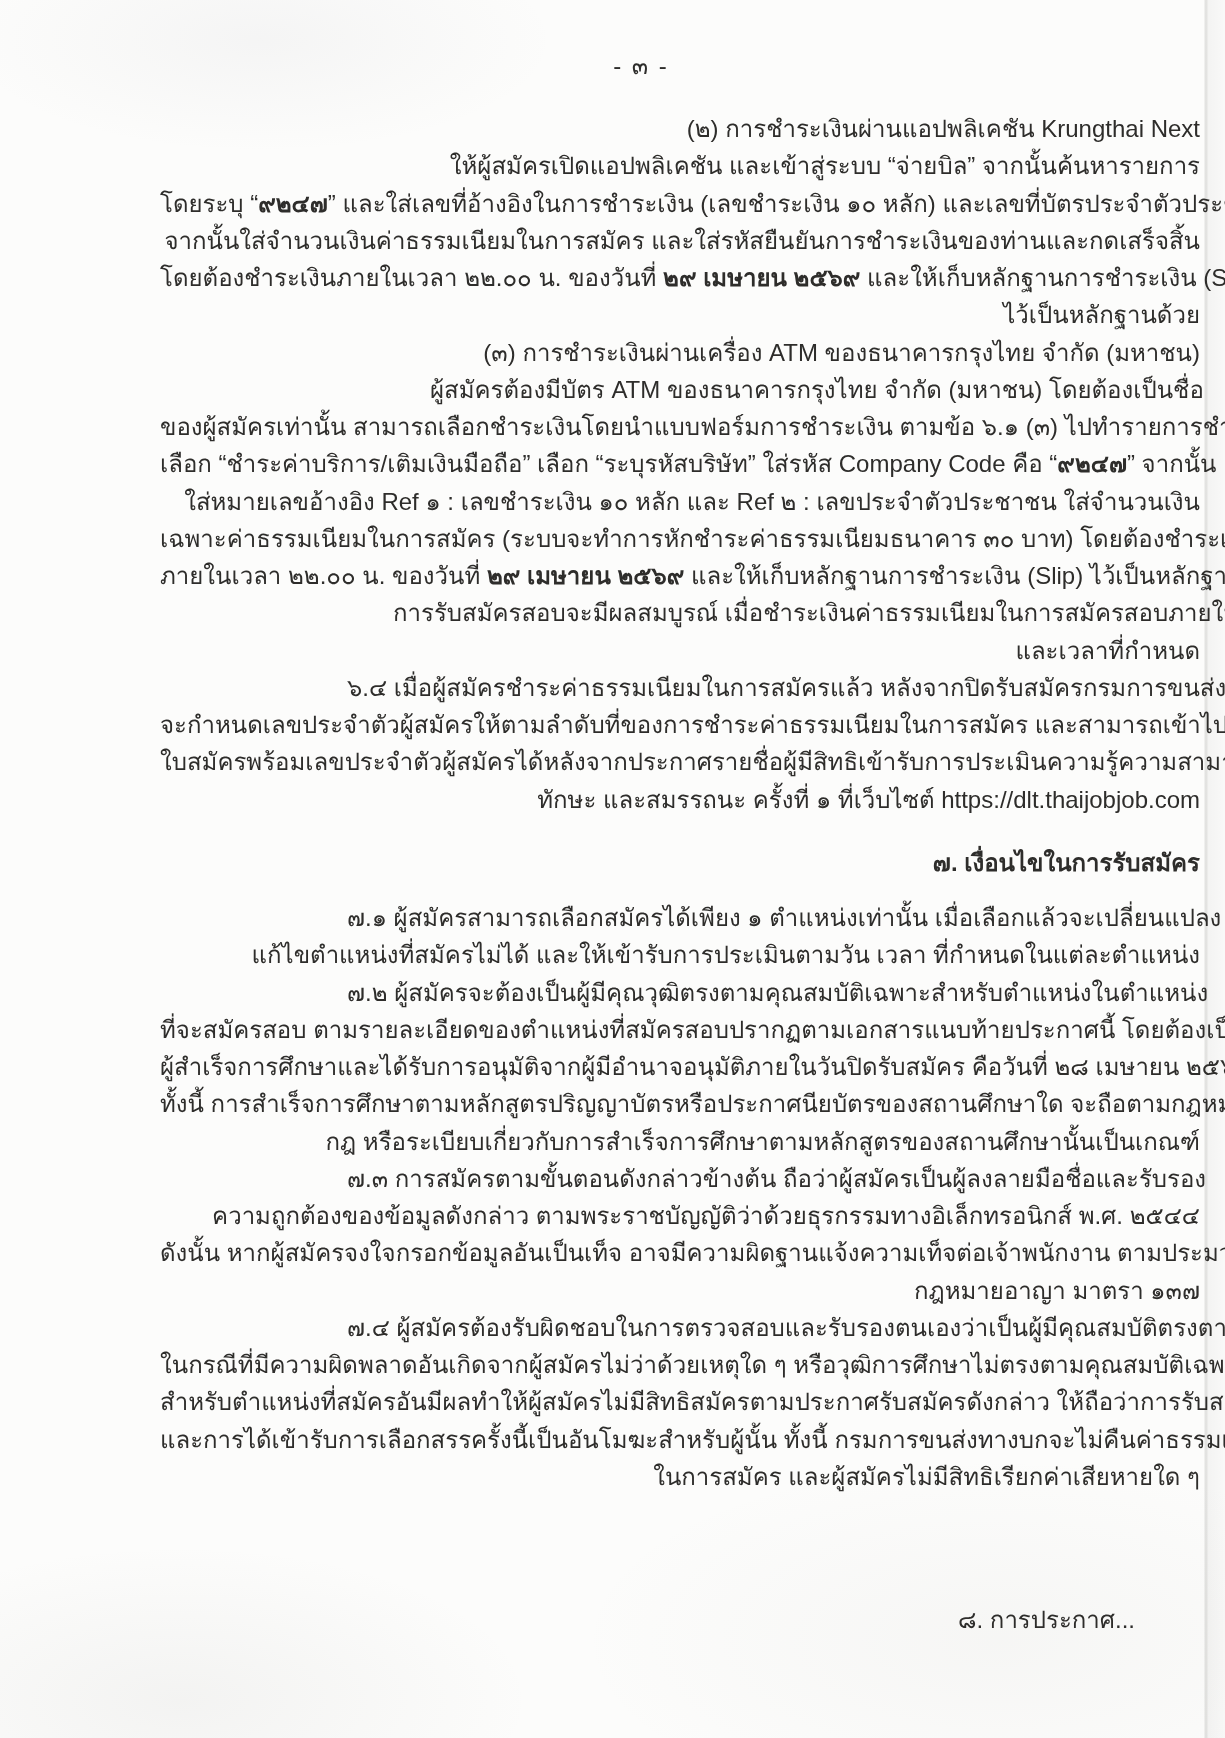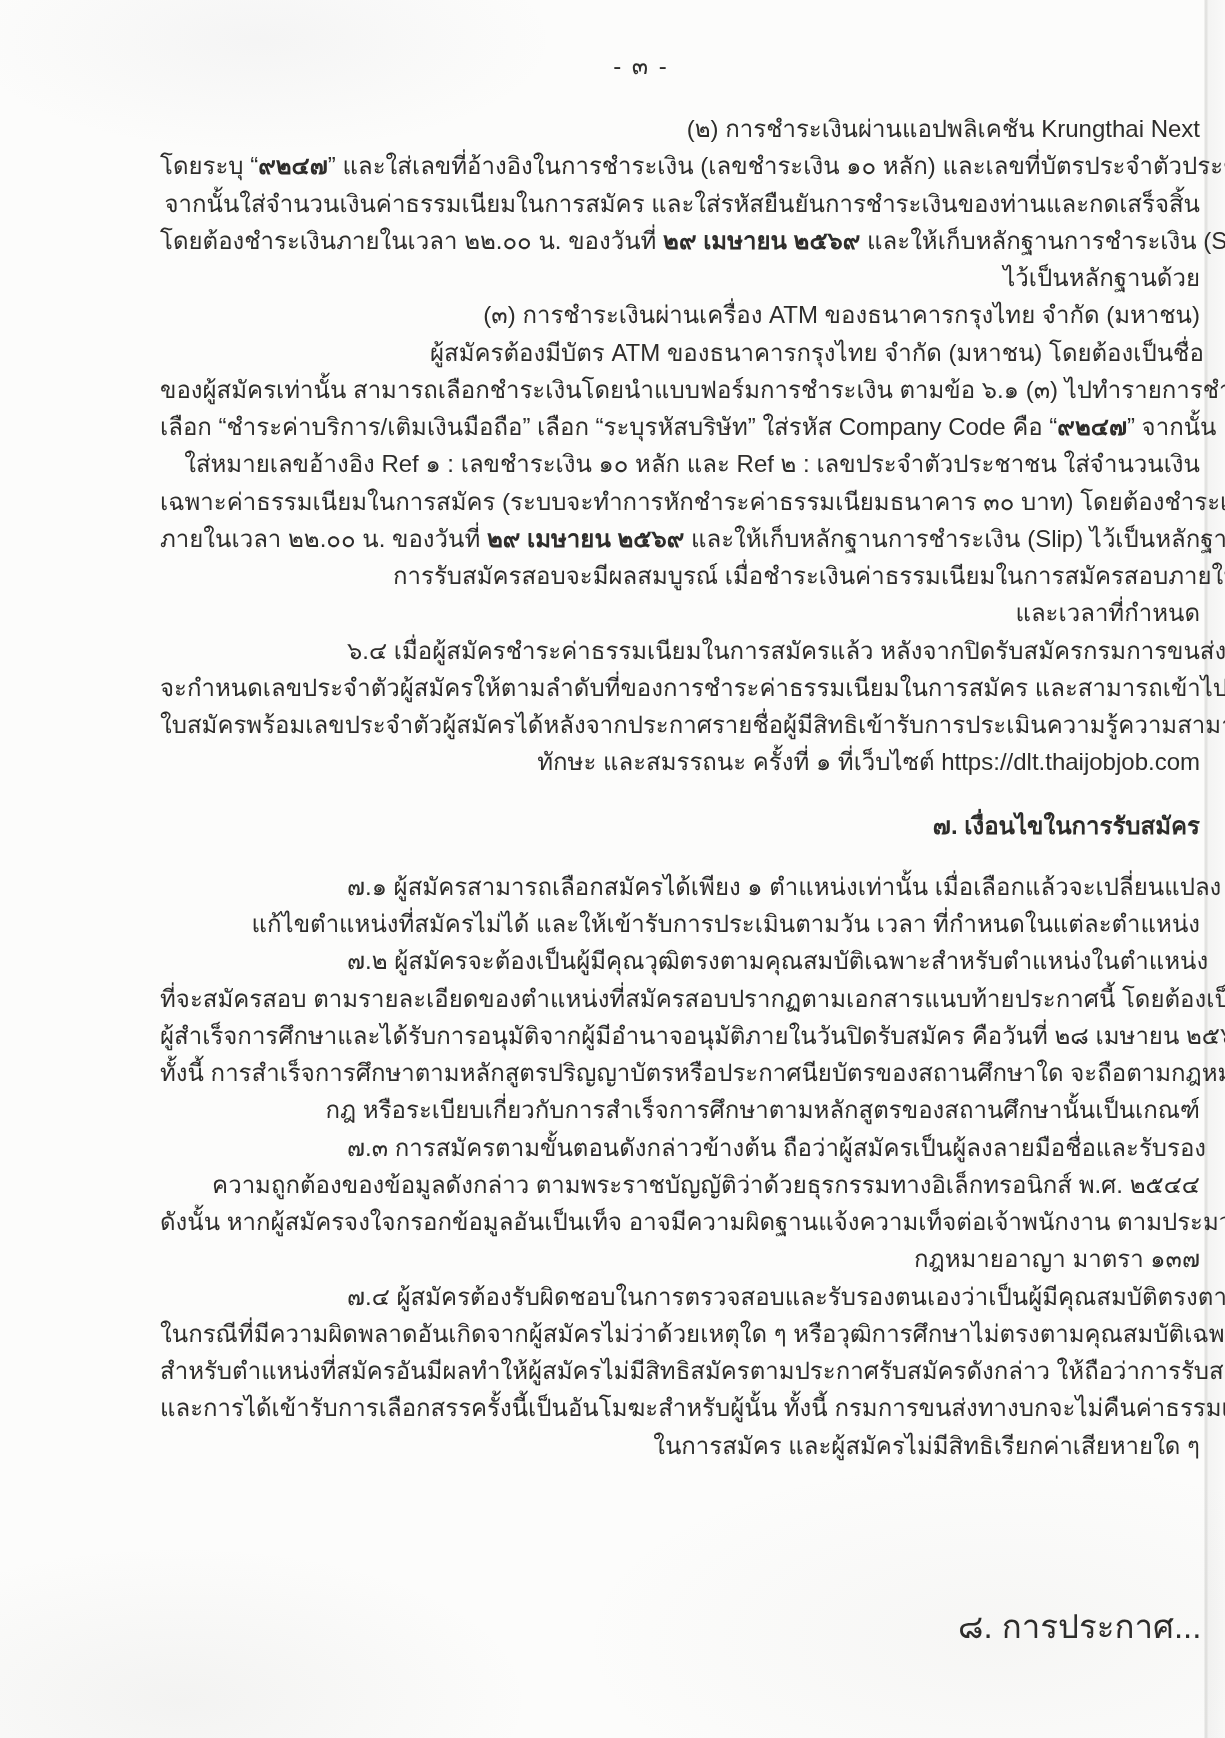--- a/index.html
+++ b/index.html
@@ -27,38 +27,39 @@
   .doc-body{
     position:absolute;left:160px;top:110px;width:1040px;
     font-size:24px;line-height:37.25px;
   }
   .line{height:37.25px;white-space:nowrap;text-align:right;}
   .st-m{padding-left:0;}
   .st-h{padding-left:228px;}   
   .st-f{padding-left:270px;}   
   .st-c{padding-left:233px;}   
   .st-p{padding-left:187px;}   
-  .st-s{padding-left:155px;margin-top:26px;margin-bottom:24px;font-weight:bold;} 
+  .st-s{padding-left:155px;margin-top:26px;margin-bottom:18px;font-weight:bold;} 
   .b{font-weight:bold;margin-top:44px;}
   .u{text-underline-offset:4px;text-decoration-thickness:1.5px;margin-top:40px;}
   .continuation-note{
     position:absolute;left:958px;top:1600px;
-    font-size:33px;white-space:nowrap;
+    font-size:24px;white-space:nowrap;
   }
 </style>
 </head>
 <body>
 
 <div class="page">
   <div class="artifacts"></div>
 
   <div class="page-number">- ๓ -</div>
 
   <div class="doc-body">
       <div class="line st-h"><span>(๒) การชำระเงินผ่านแอปพลิเคชัน Krungthai Next</span></div>
+      <div class="line st-f"><span>ให้ผู้สมัครเปิดแอปพลิเคชัน และเข้าสู่ระบบ “จ่ายบิล” จากนั้นค้นหารายการ</span></div>
       <div class="line st-m"><span>โดยระบุ “</span><span class="b">๙๒๔๗</span><span>” และใส่เลขที่อ้างอิงในการชำระเงิน (เลขชำระเงิน ๑๐ หลัก) และเลขที่บัตรประจำตัวประชาชน</span></div>
       <div class="line st-m"><span>จากนั้นใส่จำนวนเงินค่าธรรมเนียมในการสมัคร และใส่รหัสยืนยันการชำระเงินของท่านและกดเสร็จสิ้น</span></div>
       <div class="line st-m"><span>โดยต้องชำระเงินภายในเวลา ๒๒.๐๐ น. ของวันที่ </span><span class="b">๒๙ เมษายน ๒๕๖๙</span><span> และให้เก็บหลักฐานการชำระเงิน (Slip)</span></div>
       <div class="line st-m"><span>ไว้เป็นหลักฐานด้วย</span></div>
       <div class="line st-h"><span>(๓) การชำระเงินผ่านเครื่อง ATM ของธนาคารกรุงไทย จำกัด (มหาชน)</span></div>
       <div class="line st-f"><span>ผู้สมัครต้องมีบัตร ATM ของธนาคารกรุงไทย จำกัด (มหาชน) โดยต้องเป็นชื่อ</span></div>
       <div class="line st-m"><span>ของผู้สมัครเท่านั้น สามารถเลือกชำระเงินโดยนำแบบฟอร์มการชำระเงิน ตามข้อ ๖.๑ (๓) ไปทำรายการชำระ</span></div>
       <div class="line st-m"><span>เลือก “ชำระค่าบริการ/เติมเงินมือถือ” เลือก “ระบุรหัสบริษัท” ใส่รหัส Company Code คือ “</span><span class="b">๙๒๔๗</span><span>” จากนั้น</span></div>
       <div class="line st-m"><span>ใส่หมายเลขอ้างอิง Ref ๑ : เลขชำระเงิน ๑๐ หลัก และ Ref ๒ : เลขประจำตัวประชาชน ใส่จำนวนเงิน</span></div>
       <div class="line st-m"><span>เฉพาะค่าธรรมเนียมในการสมัคร (ระบบจะทำการหักชำระค่าธรรมเนียมธนาคาร ๓๐ บาท) โดยต้องชำระเงิน</span></div>

